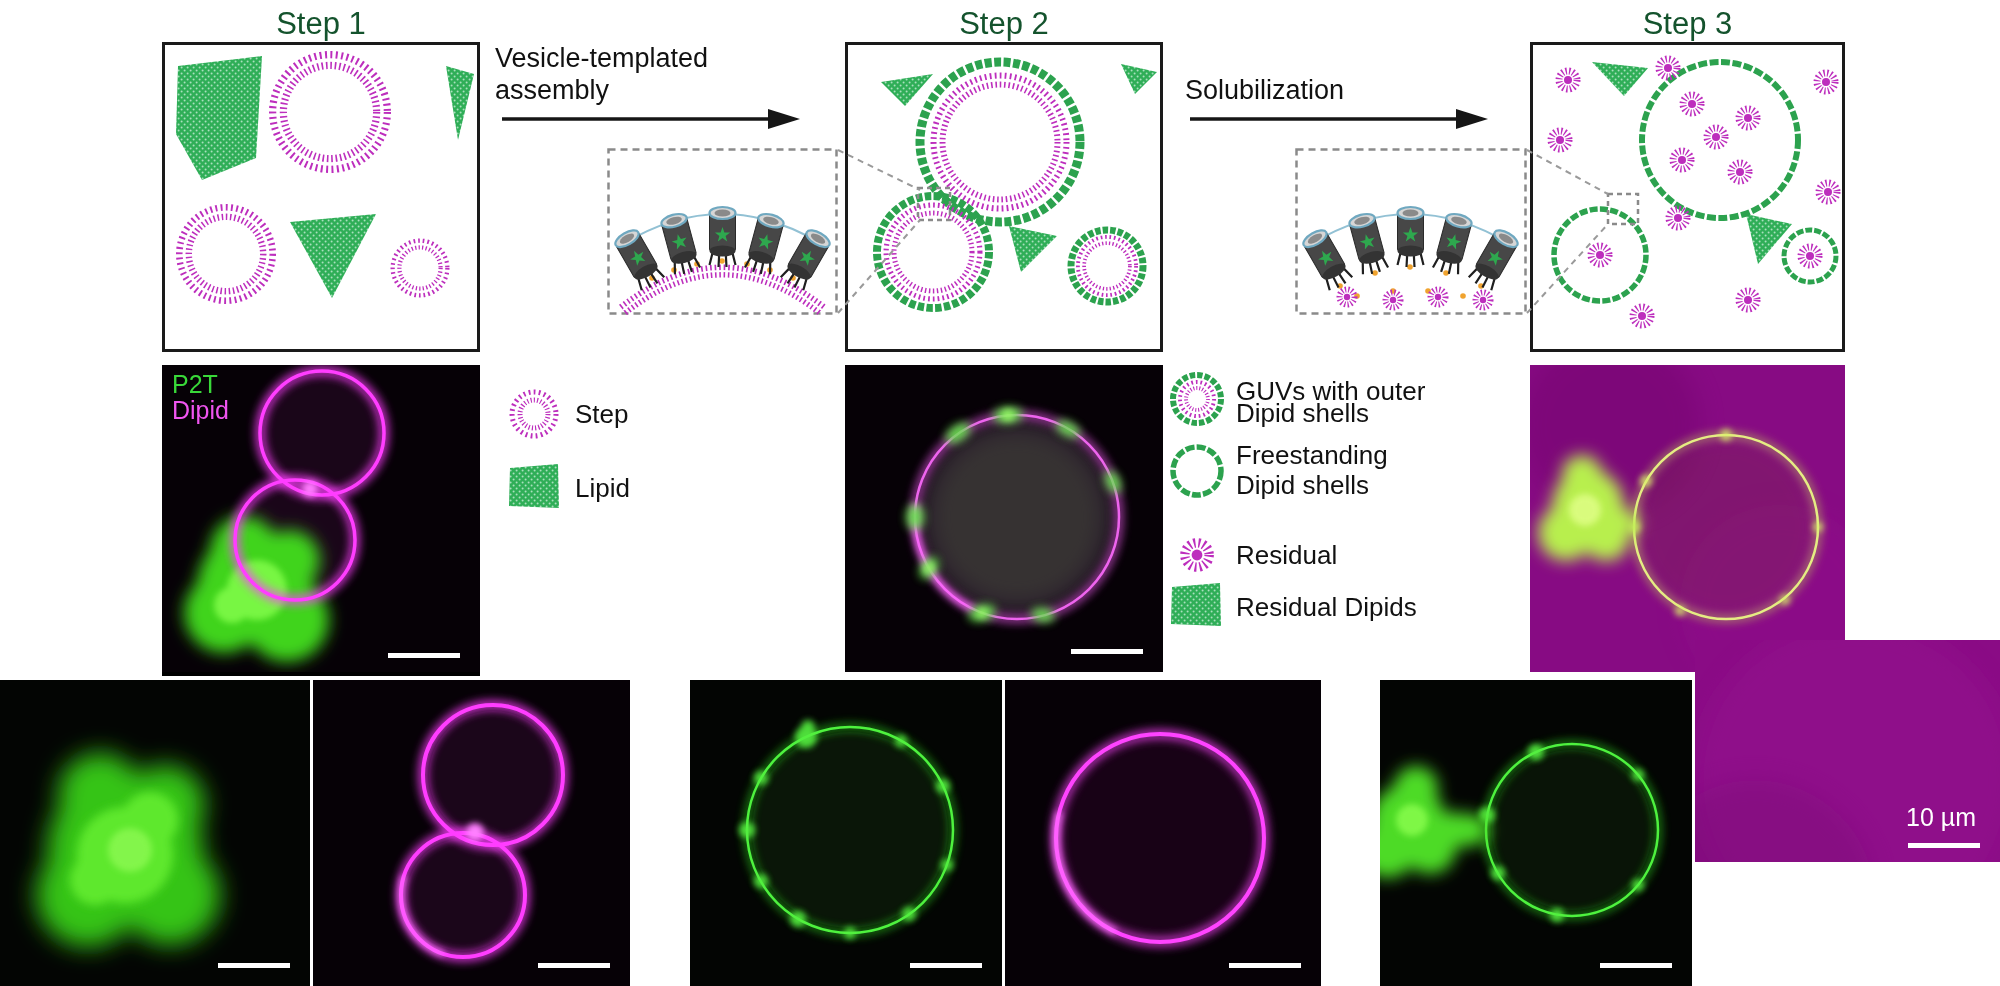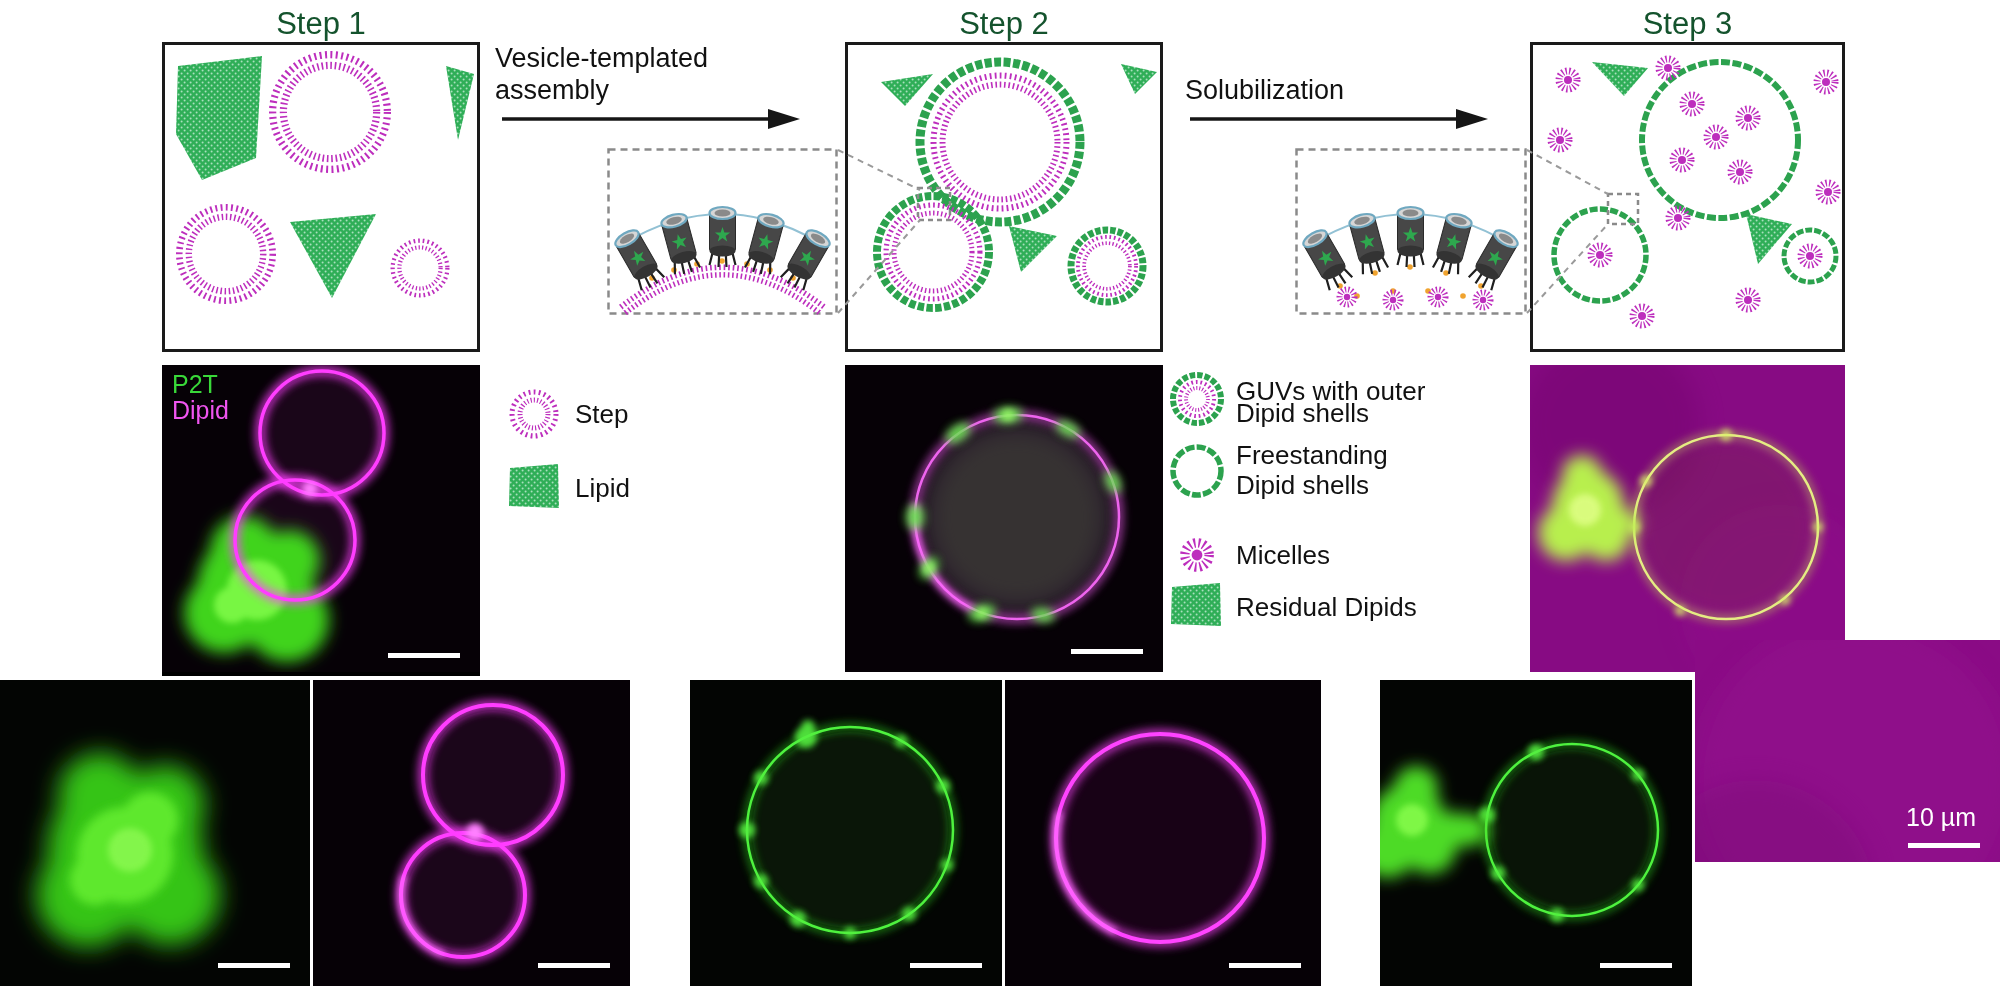--- a/index.html
+++ b/index.html
@@ -333,21 +333,21 @@
     </svg>
   </div>
   <div class="abs legend-text" style="left:1236px;top:440px">Freestanding</div>
   <div class="abs legend-text" style="left:1236px;top:470px">Dipid shells</div>
 
   <div class="abs" style="left:1174px;top:532px">
     <svg width="46" height="46">
         <use href="#micelleL" transform="translate(23,23) scale(1.35)"></use>
       </svg>
   </div>
-  <div class="abs legend-text" style="left:1236px;top:540px">Micelles</div>
+  <div class="abs legend-text" style="left:1236px;top:540px">Residual</div>
 
   <div class="abs" style="left:1168px;top:580px">
     <svg width="56" height="50">
         <polygon points="4,7 52,3 53,46 3,44" fill="url(#dipid)"></polygon>
       </svg>
   </div>
   <div class="abs legend-text" style="left:1236px;top:592px">Residual Dipids</div>
 
   <div class="micro" style="left:0px;top:680px;width:310px;height:306px">
     <svg width="310" height="306">

